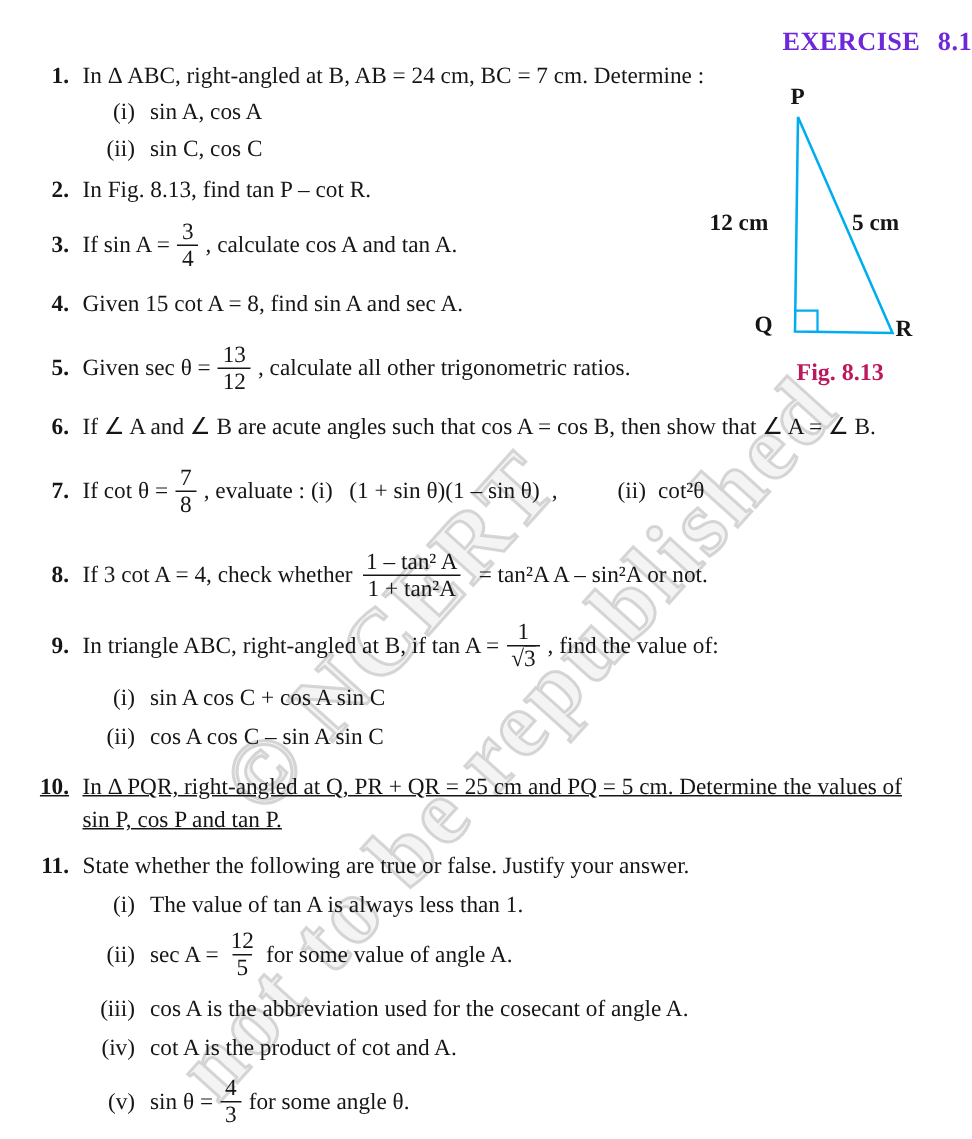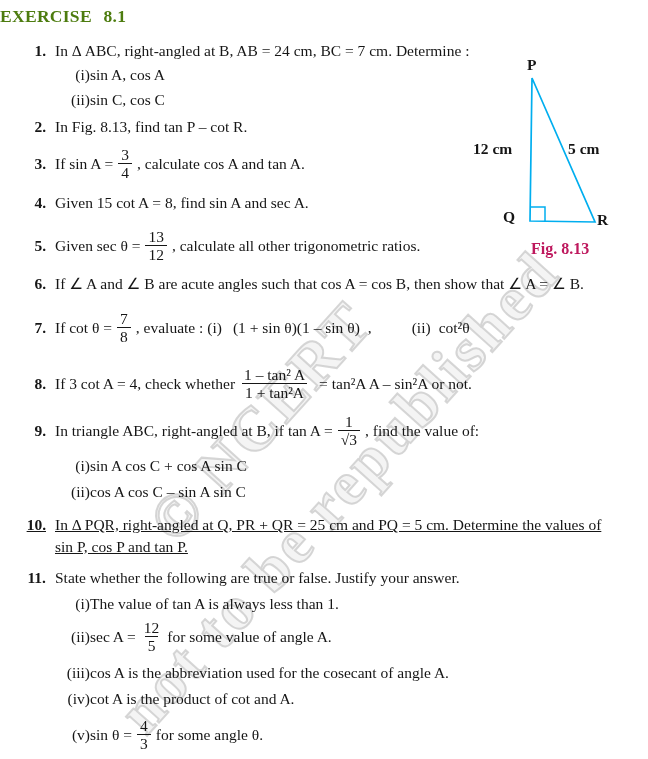--- a/index.html
+++ b/index.html
@@ -13,34 +13,34 @@
     position:absolute; left:-120px; top:352px; width:840px;
     transform:rotate(-48deg);
     text-align:center; font-weight:bold; font-size:62px; line-height:1.7;
     letter-spacing:3px;
     color:rgba(215,215,215,0.28);
     -webkit-text-stroke:2px rgba(200,200,200,0.75);
     pointer-events:none; user-select:none; white-space:nowrap;
   }
   
   .title {
-    position:absolute; top:6px; left:0; width:100%; text-align:left;
+    position:absolute; top:17px; left:0; width:100%; text-align:right;
     font-weight:bold; font-size:17.5px; word-spacing:7px; letter-spacing:0.3px;
-    color:#4d7c0f;
+    color:#6d28d9;
   }
   
   .row { position:absolute; left:0; display:flex; align-items:baseline; }
   .row.vcenter { align-items:center; }
   .pnum { width:46px; min-width:46px; text-align:right; font-weight:bold; }
   .ptext { margin-left:9px; }
   .ptext.wrap2 { line-height:22px; width:578px; }
   .srow { position:absolute; left:56px; display:flex; align-items:baseline; }
   .srow.vcenter { align-items:center; }
   .slabel { width:34px; min-width:34px; text-align:right; }
-  .stext { }
+  .stext { margin-left:10px; }
   
   .frac {
     display:inline-flex; flex-direction:column; align-items:center;
     margin:0 5px; line-height:1.12; text-align:center; vertical-align:middle;
   }
   .frac .fn { padding:0 3px; }
   .frac .fd { border-top:1.3px solid #161616; padding:0 3px; }
   .ovl { text-decoration:overline; }
   .gap40 { margin-left:40px; }
   .gap8 { margin-left:8px; }

